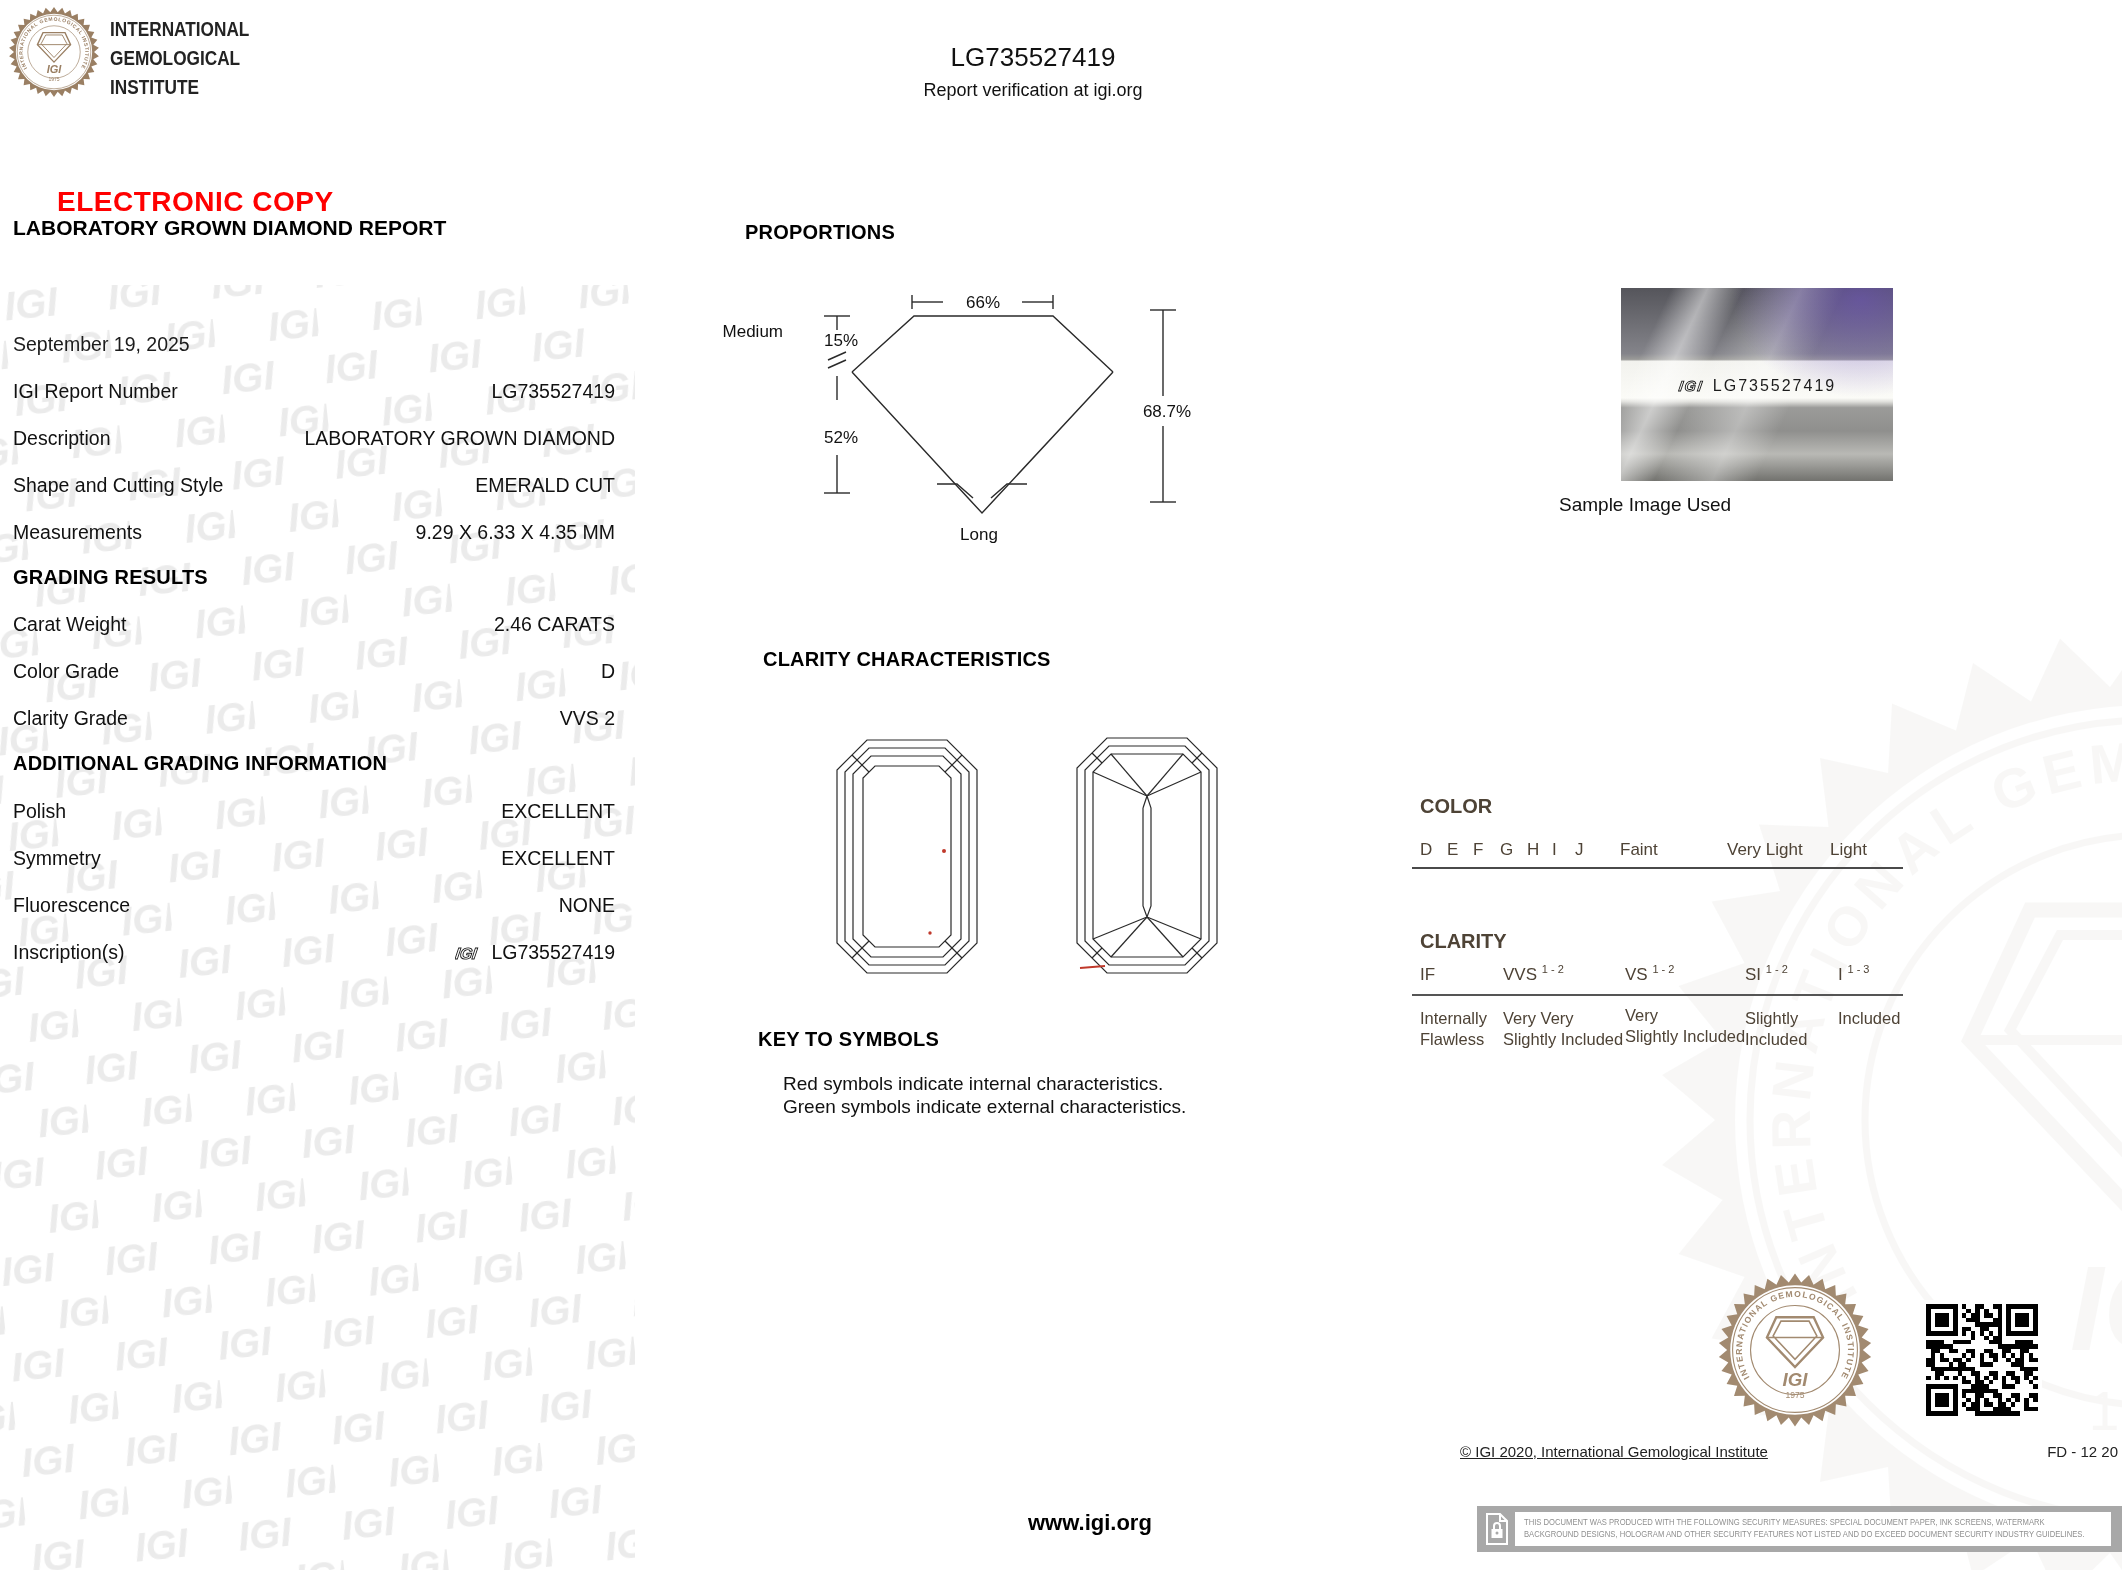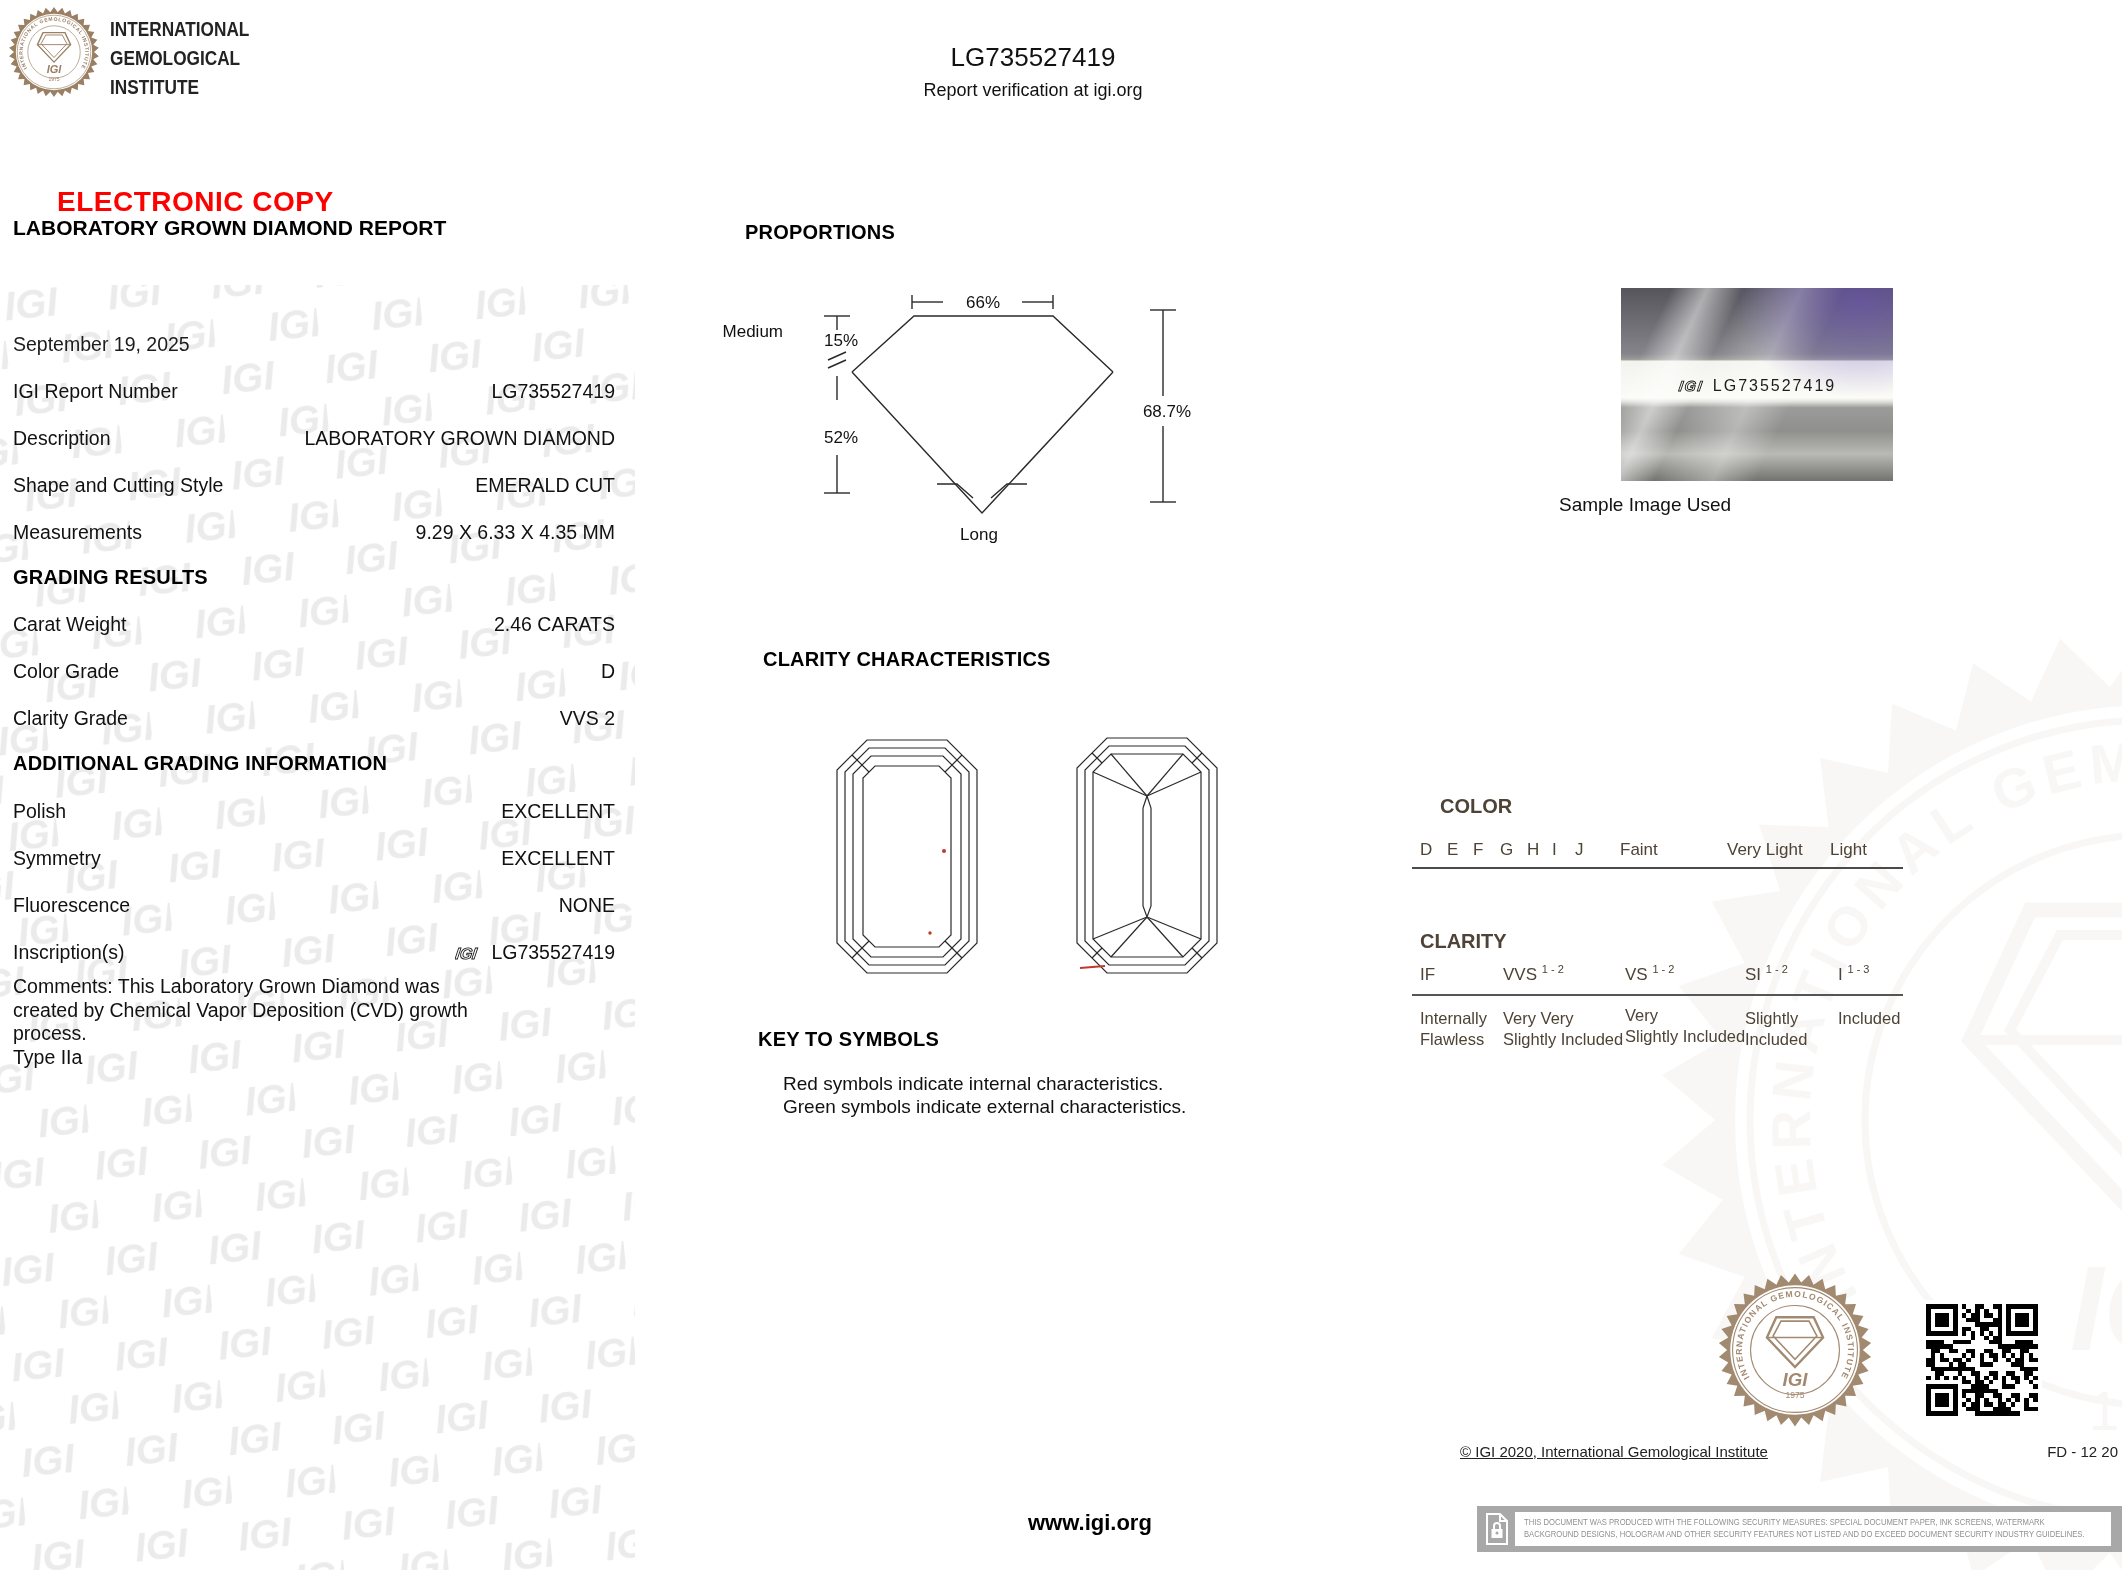--- a/index.html
+++ b/index.html
@@ -123,24 +123,20 @@
   </div>
 
   <span class="lbl" style="top:941px">Inscription(s)</span>
   <span class="val" style="top:941px;display:flex;justify-content:flex-end;align-items:center;gap:6px;">
     <svg width="30" height="20" viewBox="0 0 30 20">
       <text x="2" y="16" font-size="16" font-style="italic" font-weight="bold" fill="none" stroke="#111" stroke-width="0.9" transform="skewX(-8)">IGI</text>
     </svg>
     <span>LG735527419</span>
   </span>
 
-  <div class="abs" style="left:13px;top:975px;width:478px;font-size:19.5px;line-height:23.5px;color:#111;">
-    <span>Comments: This Laboratory Grown Diamond was created by Chemical Vapor Deposition (CVD) growth process.</span><br>
-    <span>Type IIa</span>
-  </div>
 
   <div class="abs center-head" style="left:745px;top:221px;">PROPORTIONS</div>
 
   <svg class="abs" style="left:700px;top:250px;" width="520" height="310" fill="none" stroke="#2a2a2a" stroke-width="1.4">
 
     <polyline points="152,122 214,66 353,66 413,122"></polyline>
     <polyline points="152,122 269,249 282,263 295,249 413,122"></polyline>
     <polyline points="237,234 257,234 273,248"></polyline>
     <polyline points="327,234 307,234 291,248"></polyline>
 
@@ -214,21 +210,21 @@
   <div class="sample-img">
     <div class="sample-inscription">
       <svg width="28" height="18" viewBox="0 0 30 20">
         <text x="2" y="16" font-size="16" font-style="italic" font-weight="bold" fill="none" stroke="#111" stroke-width="1" transform="skewX(-8)">IGI</text>
       </svg>
       <span>LG735527419</span>
     </div>
   </div>
   <div class="abs" style="left:1559px;top:494px;width:272px;text-align:left;font-size:19px;color:#111;">Sample Image Used</div>
 
-  <div class="abs brown" style="left:1420px;top:795px;font-size:20px;font-weight:bold;margin-left:20px;">COLOR</div>
+  <div class="abs brown" style="left:1420px;top:795px;font-size:20px;font-weight:bold;">COLOR</div>
   <span class="scale-letter" style="left:1420px;top:840px">D</span>
   <span class="scale-letter" style="left:1447px;top:840px">E</span>
   <span class="scale-letter" style="left:1473px;top:840px">F</span>
   <span class="scale-letter" style="left:1500px;top:840px">G</span>
   <span class="scale-letter" style="left:1527px;top:840px">H</span>
   <span class="scale-letter" style="left:1552px;top:840px">I</span>
   <span class="scale-letter" style="left:1575px;top:840px">J</span>
   <span class="scale-letter" style="left:1620px;top:840px">Faint</span>
   <span class="scale-letter" style="left:1727px;top:840px">Very Light</span>
   <span class="scale-letter" style="left:1830px;top:840px">Light</span>

